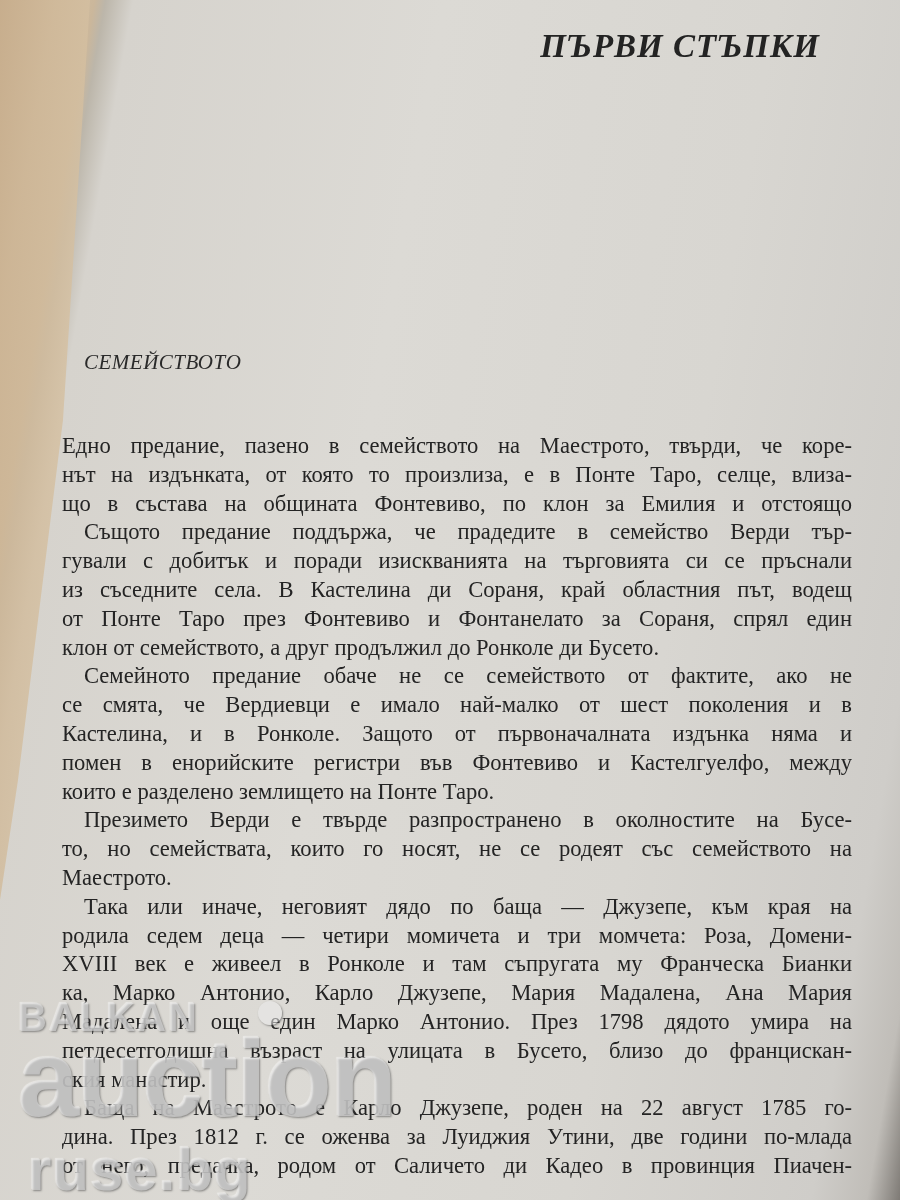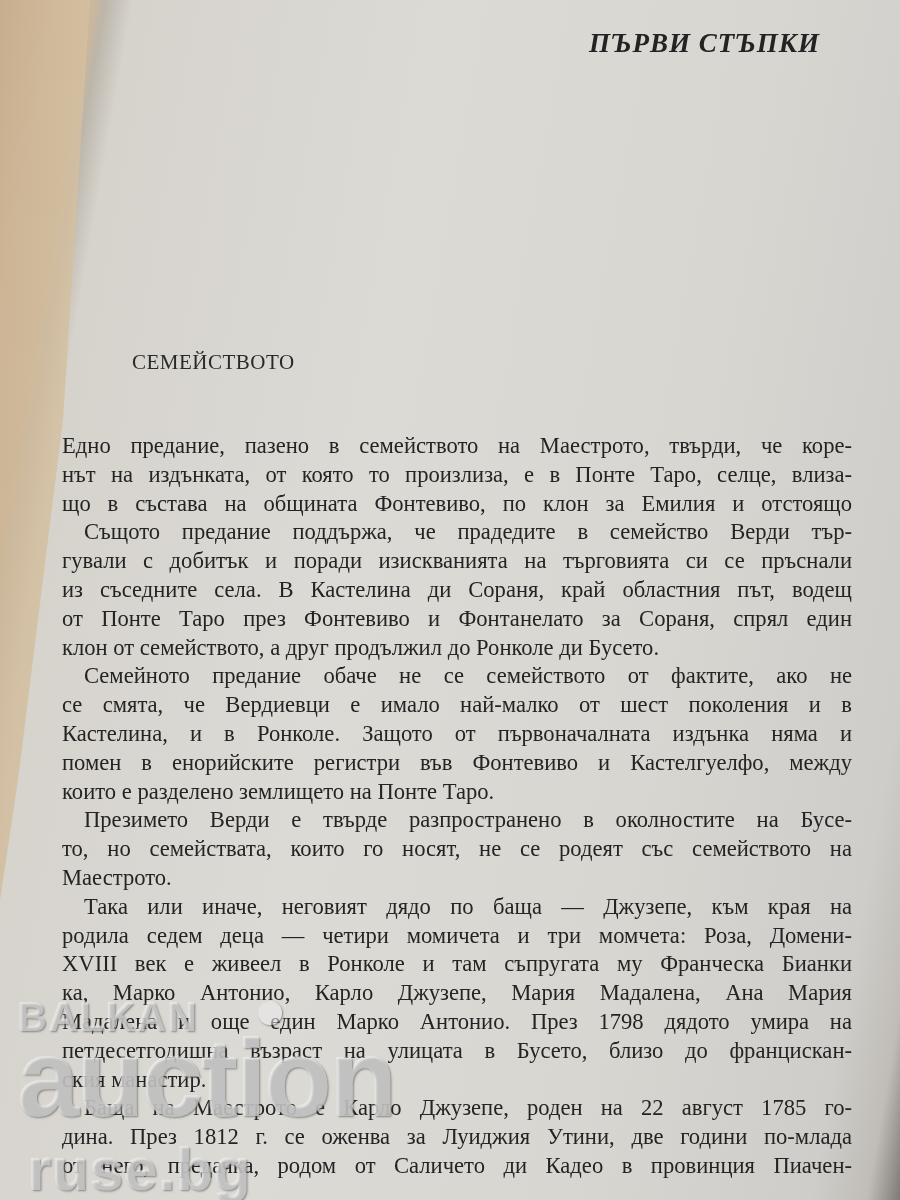--- a/index.html
+++ b/index.html
@@ -17,26 +17,26 @@
       opacity: 0.85;
       clip-path: polygon(0 0, 100% 0, 70% 35%, 20% 65%, 0 75%);
     }
     .page {
       position: absolute; left: 62px; top: 0; width: 800px; height: 1200px;
       color: #222;
       font-family: "Liberation Serif", serif;
     }
     .chapter-title {
       position: absolute; right: 42px; top: 28px;
-      font-size: 27px; font-style: italic; font-weight: bold;
+      font-size: 33px; font-style: italic; font-weight: bold;
       letter-spacing: 1px; color: #232323;
     }
     .section-title {
       position: absolute; left: 22px; top: 350px;
-      font-size: 21px; letter-spacing: 0.5px; color: #2a2a2a; margin-left: 48px;
+      font-size: 21px; font-style: italic; letter-spacing: 0.5px; color: #2a2a2a;
     }
     .body-text {
       position: absolute; left: 0; top: 432px; width: 790px;
       font-size: 22.6px; line-height: 28.8px; color: #242424;
       font-family: "Liberation Serif", serif;
     }
     .line { display: block; white-space: nowrap; text-align: justify; text-align-last: justify; }
     .line.last { text-align-last: left; }
     .line.indent { padding-left: 22px; }
     .watermark {

